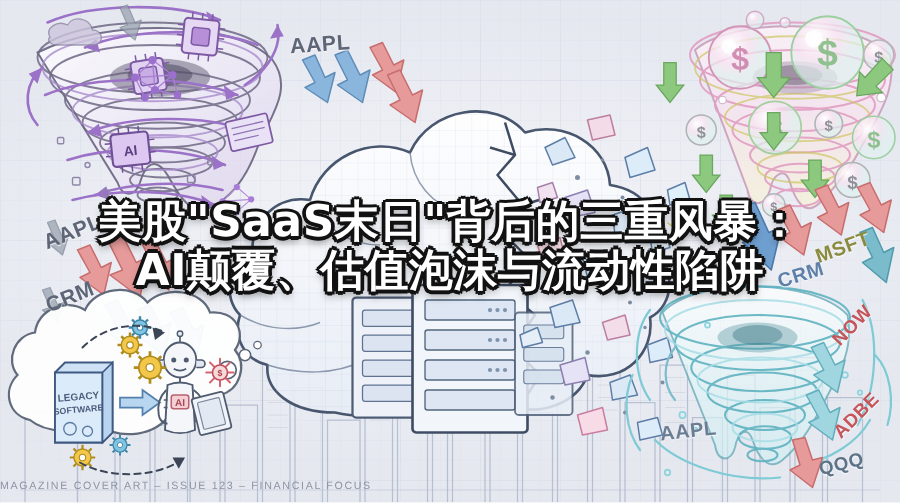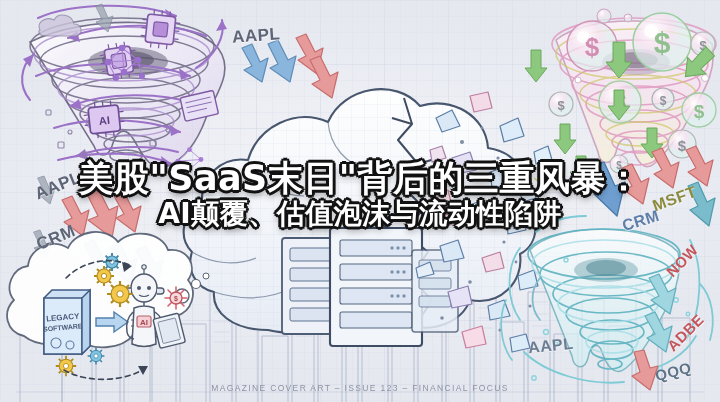--- a/index.html
+++ b/index.html
@@ -38,24 +38,24 @@
   .title-line{
     display:block;color:#ffffff;font-weight:700;line-height:1.07;
     font-family:"DejaVu Sans","Liberation Sans",sans-serif;
     letter-spacing:.5px;
     text-shadow:
       -2px -2px 0 #121212, 2px -2px 0 #121212, -2px 2px 0 #121212, 2px 2px 0 #121212,
       -3px 0 0 #121212, 3px 0 0 #121212, 0 -3px 0 #121212, 0 3px 0 #121212,
       0 4px 7px rgba(0,0,0,.55);
   }
   #title-line-1{font-size:35px;}
-  #title-line-2{font-size:28px;margin-top:2px;}
+  #title-line-2{font-size:35px;margin-top:2px;}
   
   #caption{
-    position:absolute;left:0;right:0;bottom:9px;text-align:center;z-index:40;
+    position:absolute;left:0;right:0;bottom:9px;text-align:left;z-index:40;
     font-size:8.5px;letter-spacing:1.35px;color:#8d93a3;font-weight:400;
     font-family:"Liberation Sans",sans-serif;
   }
   
   .boxtext{font-family:"Liberation Sans",sans-serif;fill:#4b5b7a;font-weight:700;}
 </style>
 </head>
 <body>
 
 <div id="cover">

